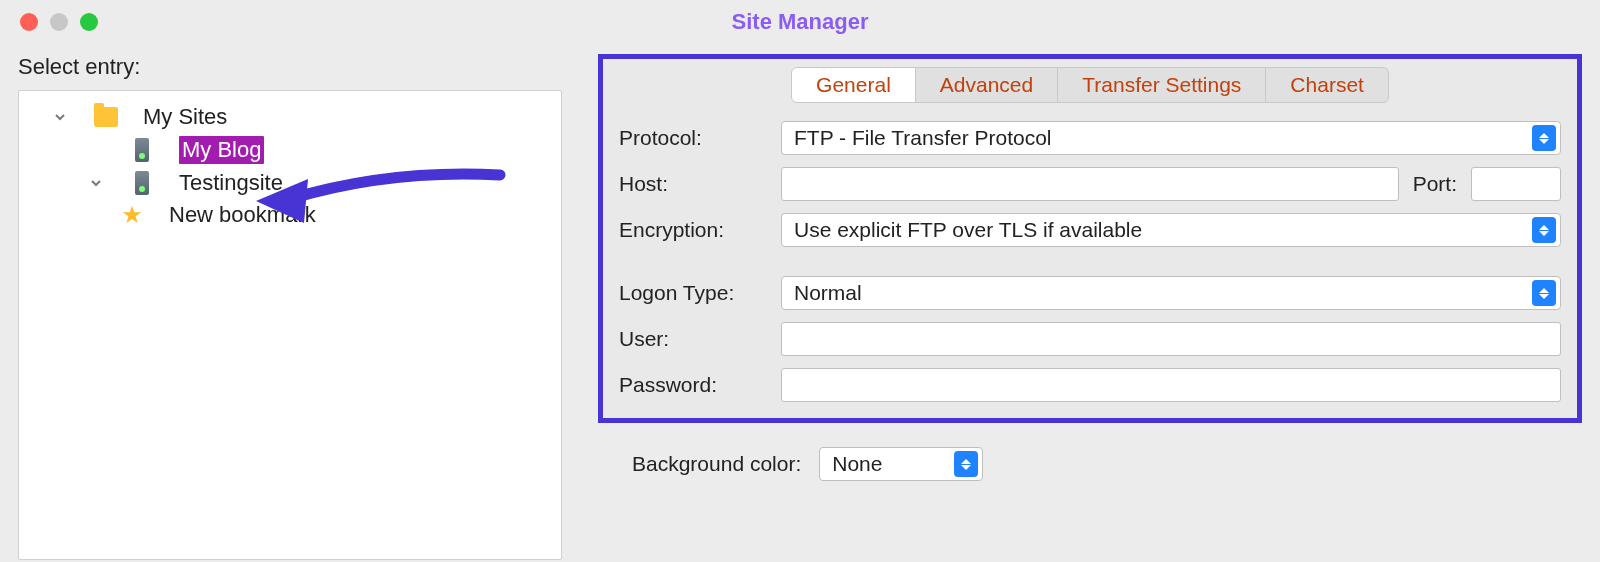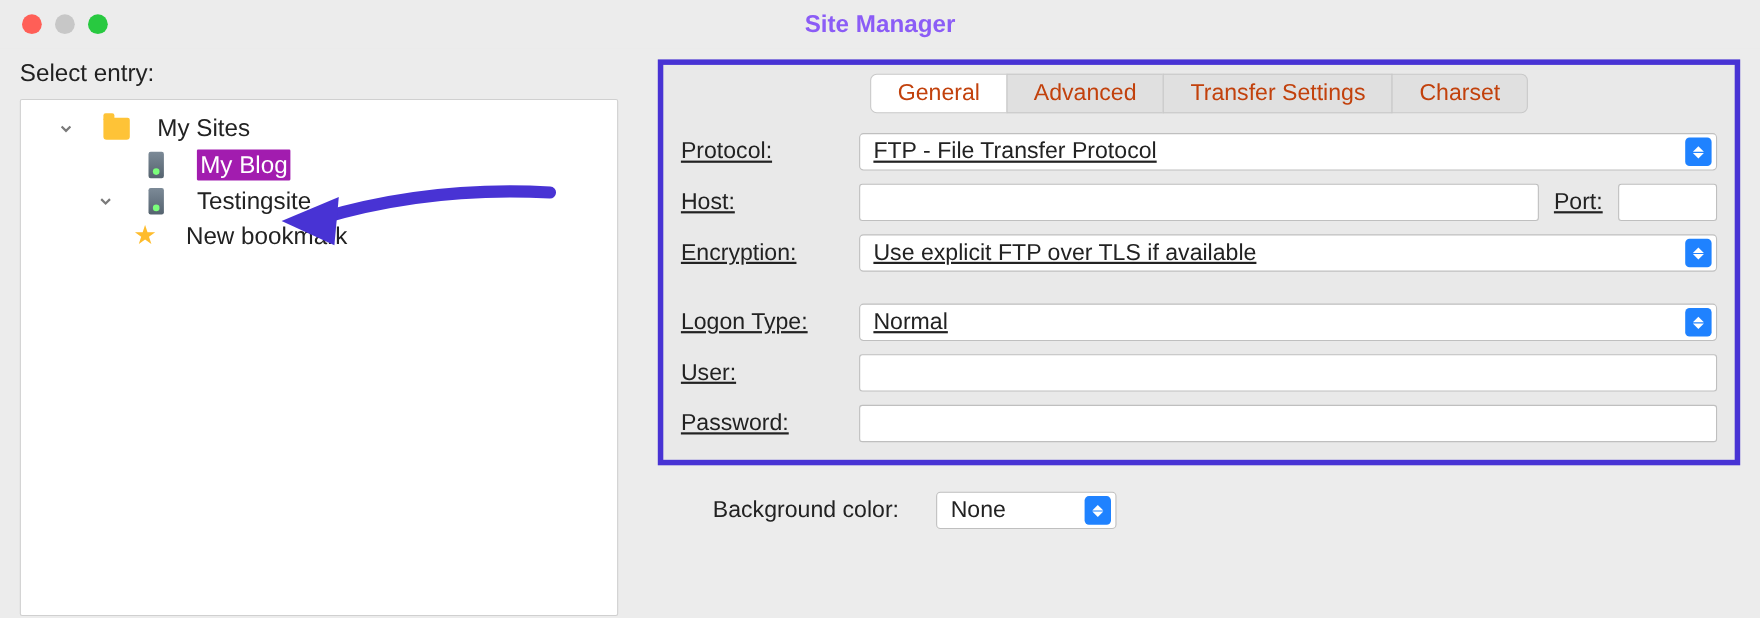--- a/index.html
+++ b/index.html
@@ -177,21 +177,20 @@
   }
 
   
   .form{
     display:grid;
     grid-template-columns: 150px 1fr;
     row-gap: 12px;
     column-gap: 12px;
     align-items:center;
     padding: 6px 6px 0 6px;
-    text-decoration: underline;
   }
   .form label{
     font-size:21px;
     color:#222;
   }
   .text-input{
     height: 34px;
     border:1px solid #bfbfbf;
     border-radius:3px;
     background:#fff;
@@ -241,21 +240,21 @@
   .section-gap{
     grid-column: 1 / -1;
     height:1px;
     background:transparent;
     margin: 2px 0;
   }
 
   .bg-color-row{
     display:flex;
     align-items:center;
-    gap:34px;
+    gap:18px;
     padding: 24px 6px 0 16px;
   }
   .bg-color-row .select{ width:164px; }
 
 </style>
 </head>
 <body>
 
 <div class="titlebar">
   <div class="traffic-lights">

